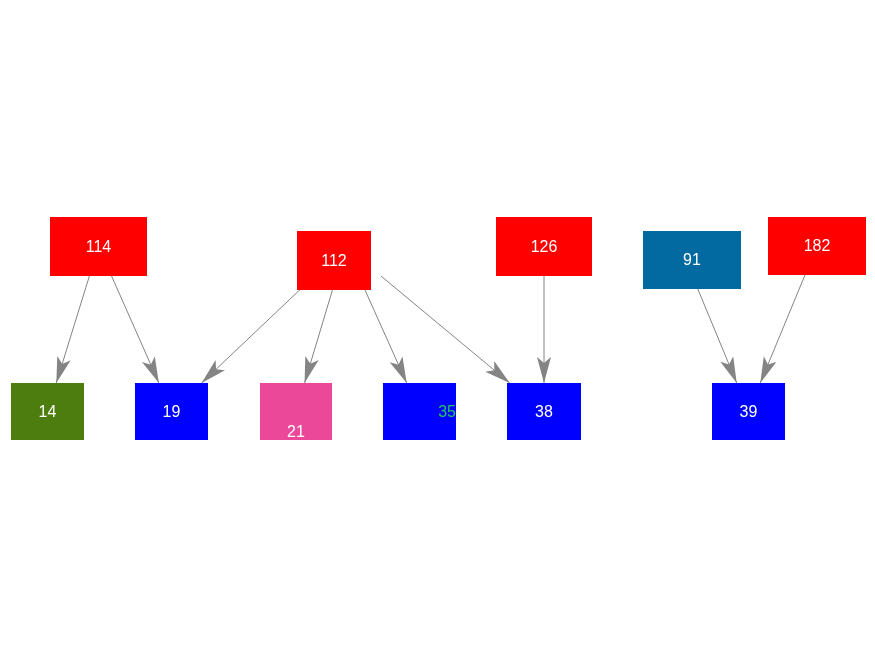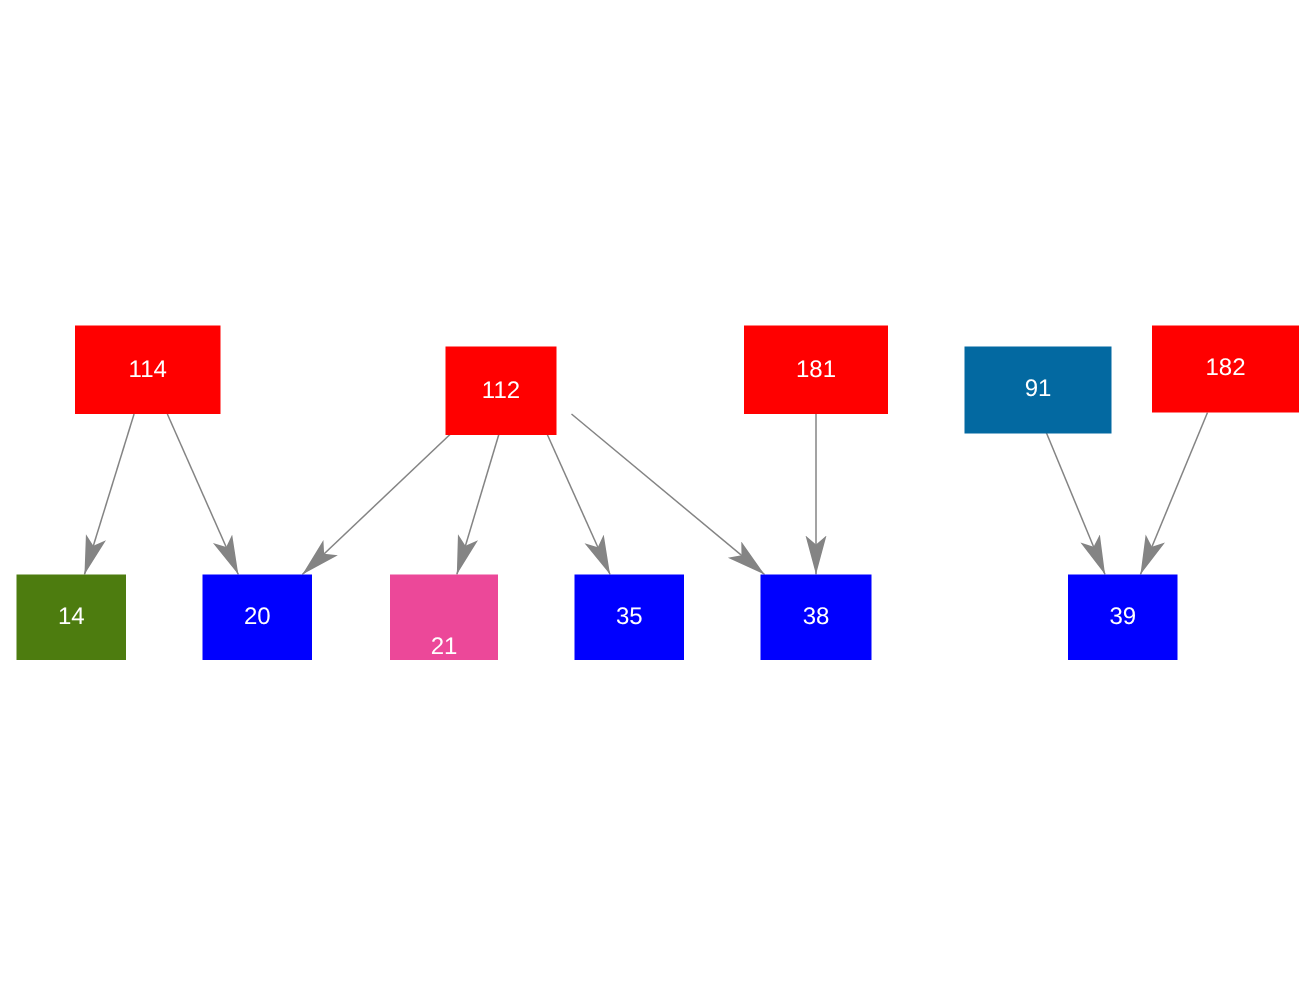--- a/index.html
+++ b/index.html
@@ -60,38 +60,38 @@
       </g>
   </svg>
   <div id="nodes-layer">
       <div class="graph-node" style="left: 50px; top: 217px; width: 97px; height: 59px; background: rgb(255, 0, 0); color: rgb(255, 255, 255);">
         <span>114</span>
       </div>
       <div class="graph-node" style="left: 297px; top: 231px; width: 74px; height: 59px; background: rgb(255, 0, 0); color: rgb(255, 255, 255);">
         <span>112</span>
       </div>
       <div class="graph-node" style="left: 496px; top: 217px; width: 96px; height: 59px; background: rgb(255, 0, 0); color: rgb(255, 255, 255);">
-        <span>181</span>
+        <span>126</span>
       </div>
       <div class="graph-node" style="left: 643px; top: 231px; width: 98px; height: 58px; background: #0369a1; color: rgb(255, 255, 255);">
         <span>91</span>
       </div>
       <div class="graph-node" style="left: 768px; top: 217px; width: 98px; height: 58px; background: rgb(255, 0, 0); color: rgb(255, 255, 255);">
         <span>182</span>
       </div>
       <div class="graph-node" style="left: 11px; top: 383px; width: 73px; height: 57px; background: #4d7c0f; color: rgb(255, 255, 255);">
         <span>14</span>
       </div>
       <div class="graph-node" style="left: 135px; top: 383px; width: 73px; height: 57px; background: rgb(0, 0, 255); color: rgb(255, 255, 255);">
-        <span>20</span>
+        <span>19</span>
       </div>
       <div class="graph-node" style="left: 260px; top: 383px; width: 72px; height: 57px; background: #ec4899; color: rgb(255, 255, 255); align-items: flex-end;">
         <span>21</span>
       </div>
-      <div class="graph-node" style="left: 383px; top: 383px; width: 73px; height: 57px; background: rgb(0, 0, 255); color: #ffffff;">
+      <div class="graph-node" style="left: 383px; top: 383px; width: 73px; height: 57px; background: rgb(0, 0, 255); color: #22c55e; justify-content: flex-end;">
         <span>35</span>
       </div>
       <div class="graph-node" style="left: 507px; top: 383px; width: 74px; height: 57px; background: rgb(0, 0, 255); color: rgb(255, 255, 255); justify-content: center;">
         <span>38</span>
       </div>
       <div class="graph-node" style="left: 712px; top: 383px; width: 73px; height: 57px; background: rgb(0, 0, 255); color: rgb(255, 255, 255);">
         <span>39</span>
       </div>
     </div>
 </div>

